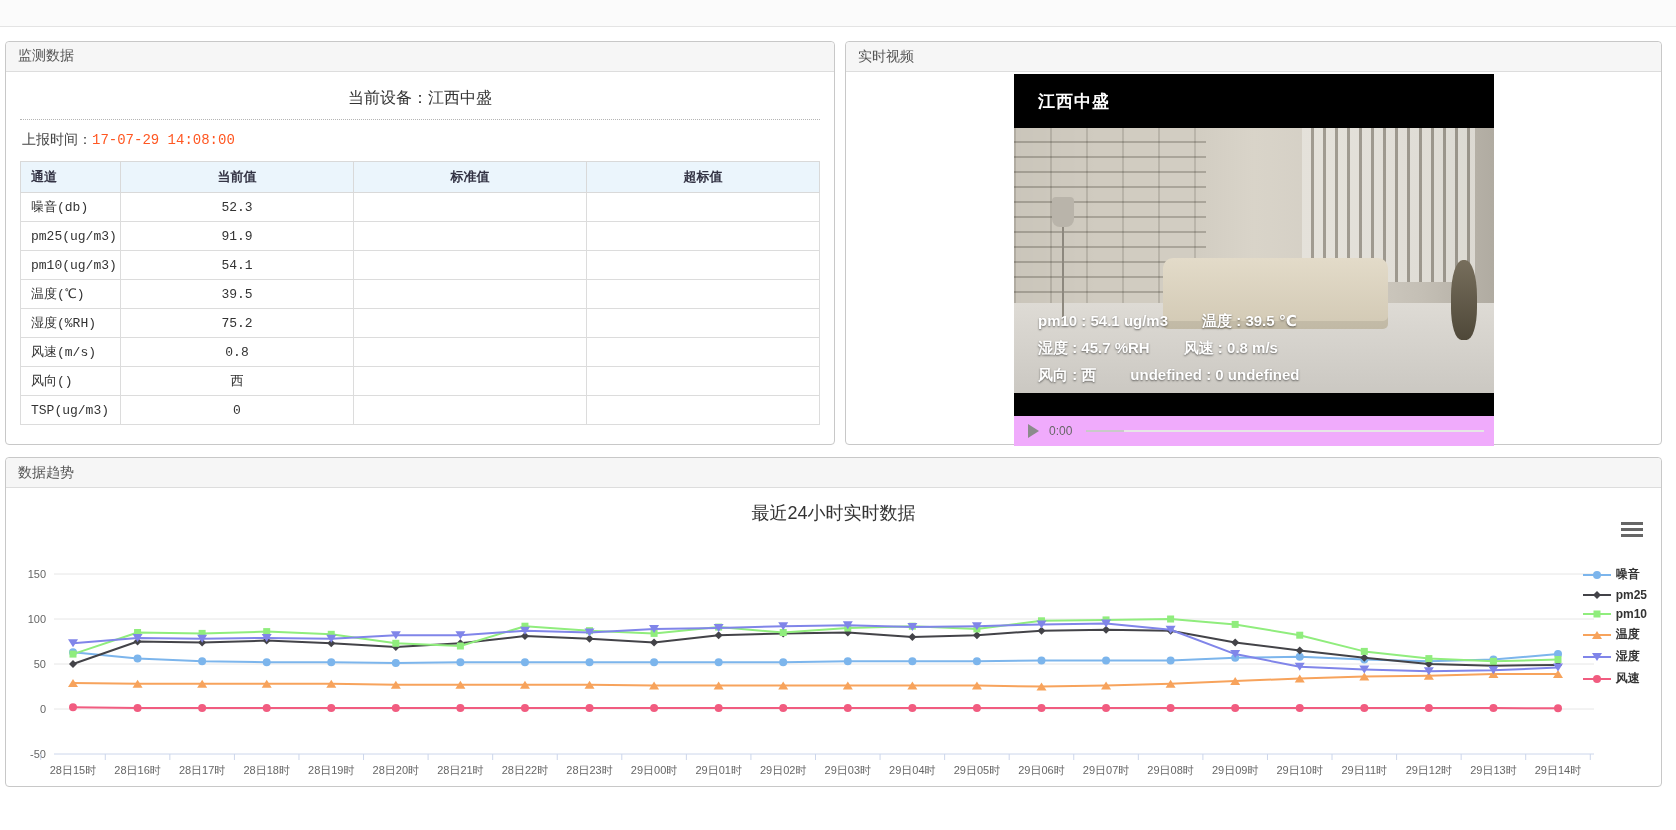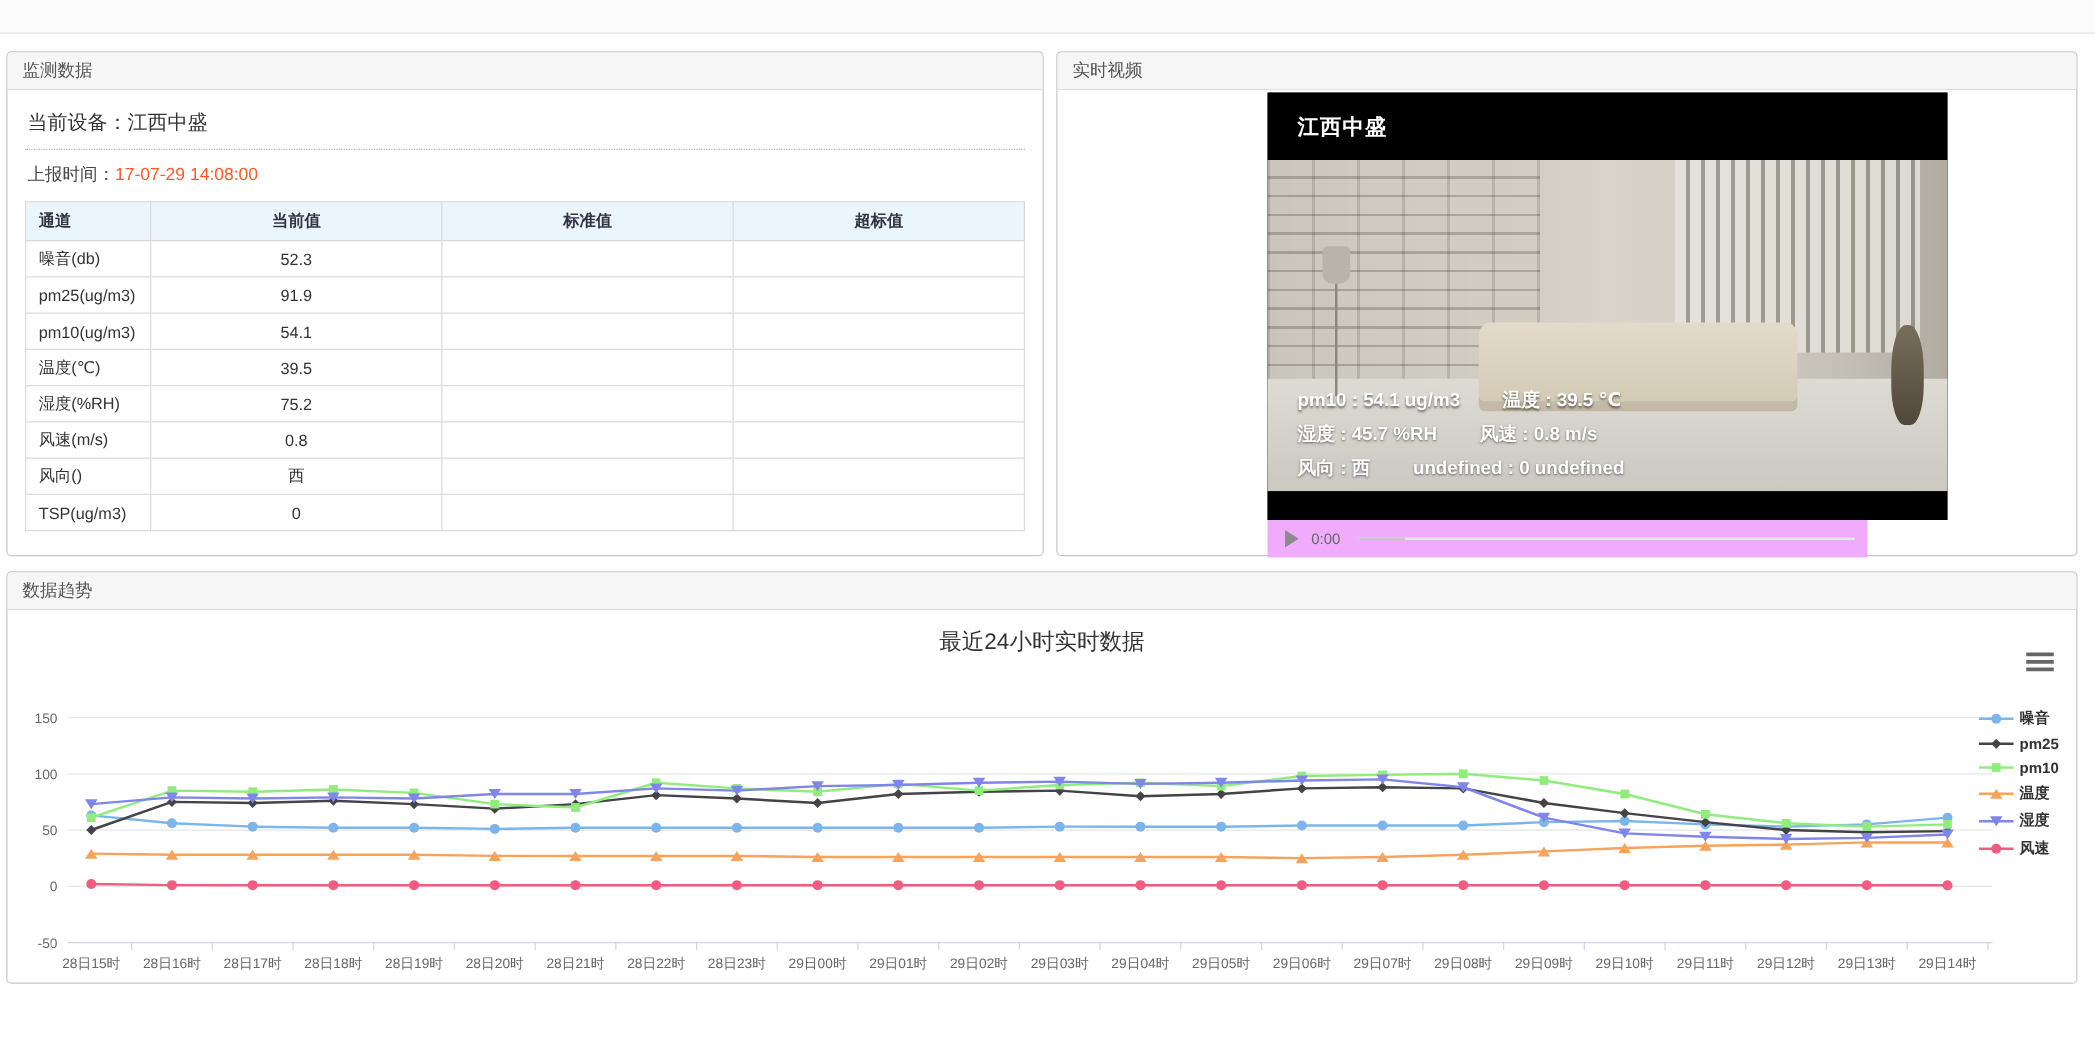--- a/index.html
+++ b/index.html
@@ -7,38 +7,38 @@
     font-family:"Liberation Sans","DejaVu Sans",sans-serif; color:#333; overflow:hidden; }
 
   .top-bar { position:absolute; left:0; top:0; width:1676px; height:27px;
     background:#fbfbfb; border-bottom:1px solid #e4e4e4; }
 
   .panel { position:absolute; background:#fff; border:1px solid #c8c8c8; border-radius:4px; }
   .panel-header { height:30px; line-height:29px; background:#f6f6f6; border-bottom:1px solid #ddd;
     padding:0 12px; font-size:14px; color:#555; border-radius:4px 4px 0 0; }
 
   
-  #monitor-panel { left:5px; top:41px; width:830px; height:404px; }
+  #monitor-panel { left:5px; top:41px; width:830px; height:404px;font-family:Liberation Mono, monospace; }
   .monitor-body { padding:10px 14px; }
   .device-line { font-size:16px; color:#333; padding:6px 2px 10px 2px;
-    border-bottom:1px dotted #b5b5b5; }
+    border-bottom:1px dotted #b5b5b5;text-align:center; }
   .report-line { font-size:14px; color:#444; padding:11px 2px 12px 2px; }
   .report-value { font-weight:normal; }
 
   table.monitor-table { width:100%; border-collapse:collapse; font-size:13px; color:#333; }
   .monitor-table th { background:#ebf5fc; border:1px solid #d9d9d9; height:31px;
     font-weight:bold; color:#334; }
   .monitor-table th:first-child { width:100px; text-align:left; padding-left:10px; }
   .monitor-table td { border:1px solid #dcdcdc; height:29px; text-align:center;margin-top:32px; }
   .monitor-table td:first-child { text-align:left; padding-left:10px; }
 
   
   #video-panel { left:845px; top:41px; width:817px; height:404px; }
   .video-wrap { position:absolute; left:168px; top:32px; width:480px; }
-  .video-screen { position:relative; width:544px; height:342px; background:#000; overflow:hidden; }
+  .video-screen { position:relative; width:480px; height:342px; background:#000; overflow:hidden; }
   .video-titlebar { position:absolute; left:0; top:0; width:100%; height:54px; background:#000; z-index:3; }
   .video-caption { position:absolute; left:24px; top:16px; color:#fff; font-size:17px;
     font-weight:bold; letter-spacing:1px; z-index:4; }
   .photo { position:absolute; left:0; top:54px; width:100%; height:265px;
     background:linear-gradient(90deg,#9a958c 0%,#bcb7ac 14%,#cdc8bd 30%,#d9d4c9 50%,#d3cec4 68%,#c4bfb5 85%,#b0aba1 100%); }
   .photo-wall { position:absolute; left:0; top:0; width:40%; height:74%;
     background:repeating-linear-gradient(180deg,#d3cec3 0 13px,#a49f94 13px 15px),
                repeating-linear-gradient(90deg,rgba(60,55,45,.18) 0 2px,rgba(0,0,0,0) 2px 36px);
     background-blend-mode:multiply; opacity:.85; }
   .photo-blinds { position:absolute; right:4%; top:0; width:36%; height:58%;

